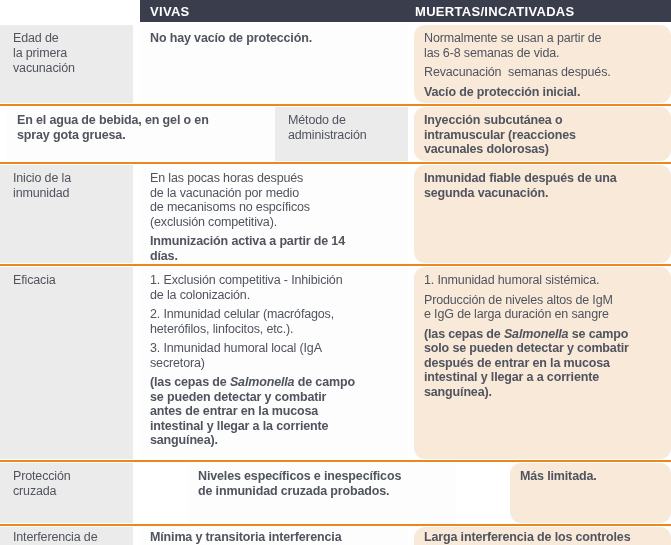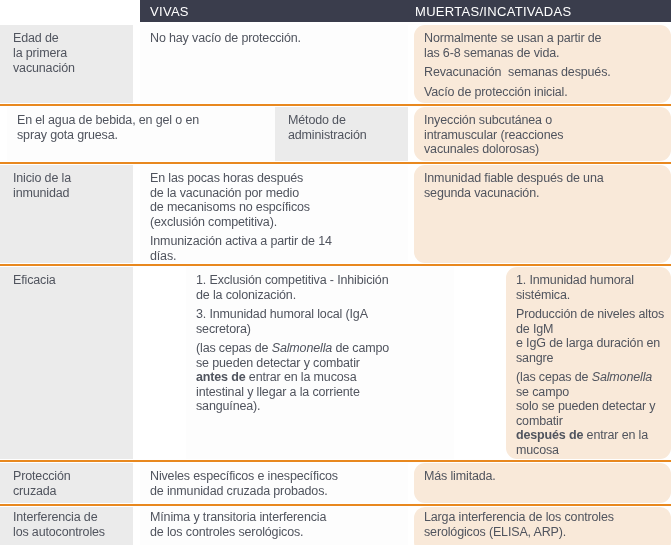--- a/index.html
+++ b/index.html
@@ -15,39 +15,39 @@
   body{
     width:671px;height:545px;overflow:hidden;background:#ffffff;
     font-family:"Liberation Sans", sans-serif;
   }
   .table{width:671px;}
   .header-row{display:flex;height:22px;margin-bottom:3px;}
   .corner{width:133px;background:#ffffff;}
   .header-bar{
     flex:1;margin-left:7px;background:var(--header-bg);
     display:flex;align-items:center;
-    color:var(--header-text);font-weight:normal;font-size:13px;letter-spacing:.3px;
+    color:var(--header-text);font-weight:bold;font-size:13px;letter-spacing:.3px;
   }
   .hcell{white-space:nowrap;}
   .hcell.first{box-sizing:border-box;width:265px;padding-left:10px;}
   .hcell.second{padding-left:10px;}
   .row{display:flex;overflow:hidden;}
   .cell{box-sizing:border-box;overflow:hidden;}
   .c1{
     width:133px;background:var(--c1bg);padding:6px 4px 0 13px;
     font-size:12.5px;line-height:15px;color:var(--text);
     white-space:pre-wrap;letter-spacing:-0.15px;
   }
   .c2{width:268px;margin-left:7px;background:var(--c2bg);padding:6px 4px 0 10px;}
   .c3{flex:1;margin-left:6px;background:var(--c3bg);padding:6px 4px 0 10px;border-radius:11px;}
   .cell p{
     margin:0 0 5px;font-size:12.5px;line-height:14.5px;color:var(--text);
     white-space:pre-wrap;letter-spacing:-0.15px;
   }
-  .cell p:last-child{margin-bottom:0;}
+  .cell p:last-child{margin-bottom:0;font-weight:bold;}
   .divider{height:2px;background:var(--divider);margin:1px 0;}
   .r6 .c1,.r6 .c2,.r6 .c3{padding-top:3px;}
 </style>
 </head>
 <body>
 
 <div class="table">
   <div class="header-row">
     <div class="corner"></div>
     <div class="header-bar">
@@ -95,46 +95,48 @@
 (exclusión competitiva).</p>
           <p>Inmunización activa a partir de 14
 días.</p>
         </div>
         <div class="cell c3">
           <p>Inmunidad fiable después de una
 segunda vacunación.</p>
         </div>
       </div>
       <div class="divider"></div>
-      <div class="row r4" style="height: 192px; gap: 46px;">
+      <div class="row r4" style="height: 192px;">
         <div class="cell c1">Eficacia</div>
         <div class="cell c2">
           <p>1. Exclusión competitiva - Inhibición
 de la colonización.</p>
+          <p>2. Inmunidad celular (macrófagos,
+heterófilos, linfocitos, etc.).</p>
           <p>3. Inmunidad humoral local (IgA
 secretora)</p>
           <p>(las cepas de <i>Salmonella</i> de campo
 se pueden detectar y combatir
 <b>antes de</b> entrar en la mucosa
 intestinal y llegar a la corriente
 sanguínea).</p>
         </div>
         <div class="cell c3">
           <p>1. Inmunidad humoral sistémica.</p>
           <p>Producción de niveles altos de IgM
 e IgG de larga duración en sangre</p>
           <p>(las cepas de <i>Salmonella</i> se campo
 solo se pueden detectar y combatir
 <b>después de</b> entrar en la mucosa
 intestinal y llegar a a corriente
 sanguínea).</p>
         </div>
       </div>
       <div class="divider"></div>
-      <div class="row r5" style="height: 40px;">
+      <div class="row r5" style="height: 60px; gap: 48px;">
         <div class="cell c1">Protección
 cruzada</div>
         <div class="cell c2">
           <p>Niveles específicos e inespecíficos
 de inmunidad cruzada probados.</p>
         </div>
         <div class="cell c3">
           <p>Más limitada.</p>
         </div>
       </div>

